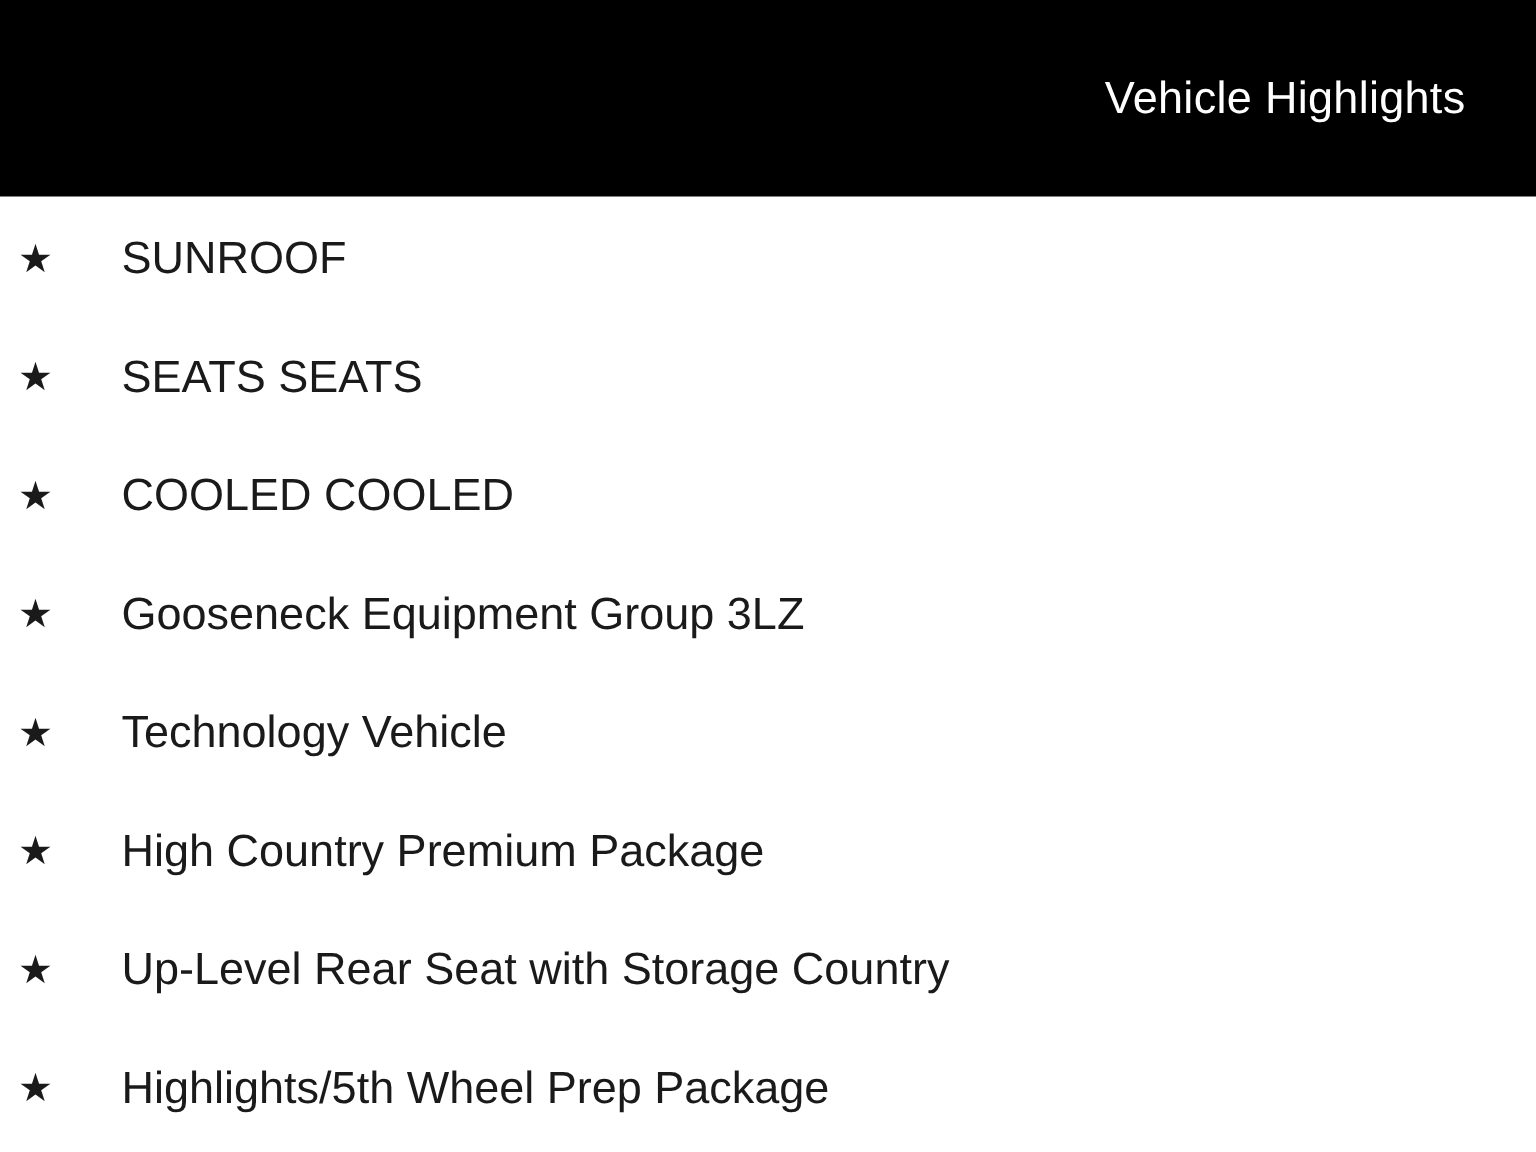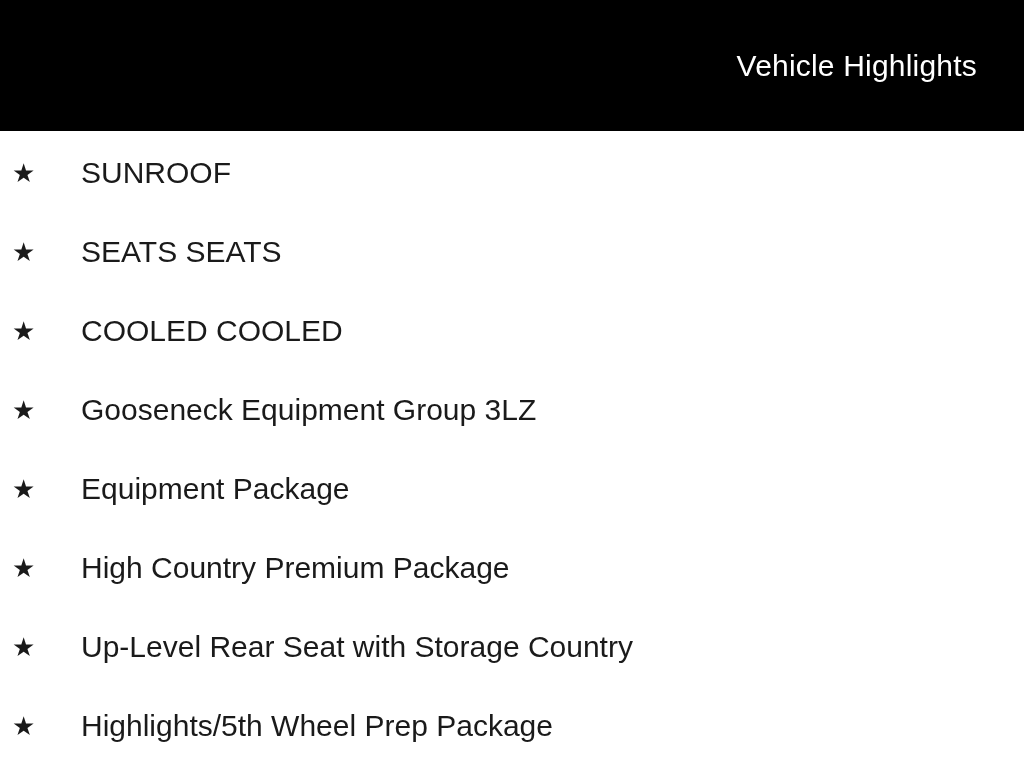--- a/index.html
+++ b/index.html
@@ -88,21 +88,21 @@
       <span class="label">COOLED COOLED</span>
     </div>
 
     <div class="row">
       <span class="star">★</span>
       <span class="label">Gooseneck Equipment Group 3LZ</span>
     </div>
 
     <div class="row">
       <span class="star">★</span>
-      <span class="label">Equipment Package</span>
+      <span class="label">Technology Vehicle</span>
     </div>
 
     <div class="row">
       <span class="star">★</span>
       <span class="label">High Country Premium Package</span>
     </div>
 
     <div class="row">
       <span class="star">★</span>
       <span class="label">Up-Level Rear Seat with Storage Country</span>

